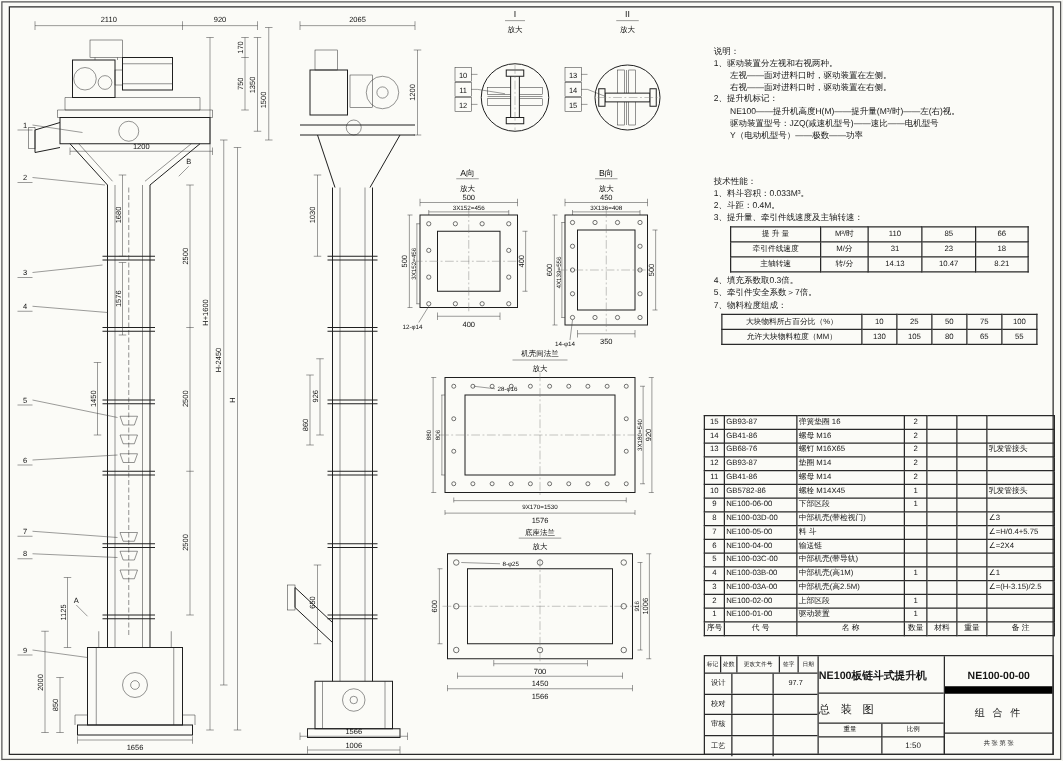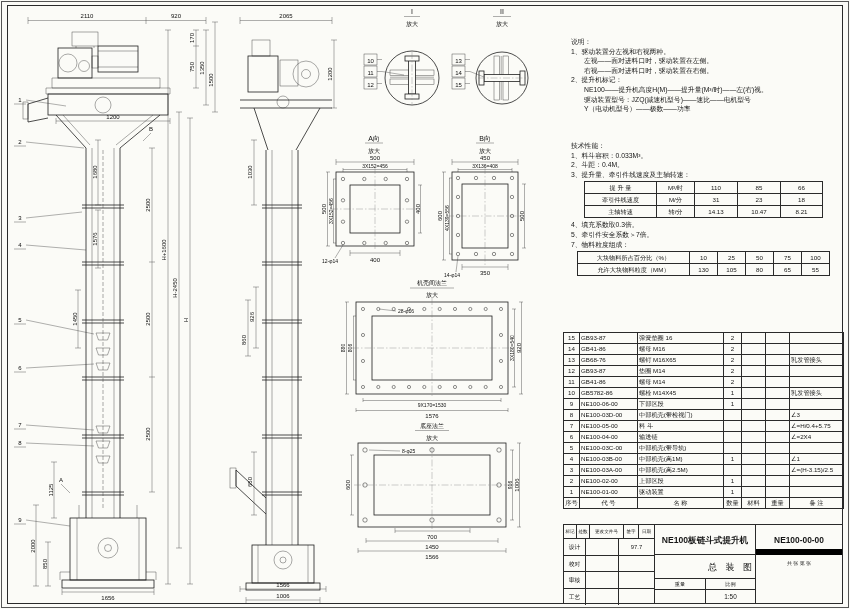--- a/index.html
+++ b/index.html
@@ -36,22 +36,22 @@
   .tb-rev span{display:block;border-right:1px solid #2a2a2a;font-size:4.6px;line-height:13px;text-align:center;overflow:hidden;white-space:nowrap}
   .tb-rev span:nth-child(1){width:13px}.tb-rev span:nth-child(2){width:13px}
   .tb-rev span:nth-child(3){width:34px}.tb-rev span:nth-child(4){width:15px}
   .tb-rev span:nth-child(5){width:15px;border-right:none}
   .tb-sig{display:flex;height:16.5px;border-bottom:1px solid #2a2a2a}
   .tb-sig:last-child{border-bottom:none}
   .tb-sig span{display:block;border-right:1px solid #2a2a2a;font-size:5.8px;line-height:16px;text-align:center;overflow:hidden}
   .tb-sig span:nth-child(1){width:22px}.tb-sig span:nth-child(2){width:33px}
   .tb-sig span:nth-child(3){width:35px;border-right:none}
   .tb-m{width:102px;border-left:1px solid #2a2a2a;border-right:1px solid #2a2a2a;display:flex;flex-direction:column}
-  .tb-title1{height:30px;line-height:30px;text-align:center;font-size:8.6px;font-weight:bold;border-bottom:1px solid #2a2a2a;overflow:hidden;white-space:nowrap}
-  .tb-title2{height:24px;line-height:24px;text-align:right;font-size:9px;letter-spacing:3px;border-bottom:1px solid #2a2a2a}
+  .tb-title1{height:30px;line-height:30px;text-align:left;font-size:8.6px;font-weight:bold;border-bottom:1px solid #2a2a2a;overflow:hidden;white-space:nowrap}
+  .tb-title2{height:24px;line-height:24px;text-align:left;font-size:9px;letter-spacing:3px;border-bottom:1px solid #2a2a2a}
   .tb-mini{flex:1;display:grid;grid-template-columns:51px 50px;grid-template-rows:11px 1fr}
   .tb-mini span{border-right:1px solid #2a2a2a;border-bottom:1px solid #2a2a2a;font-size:5.2px;text-align:center;line-height:11px;overflow:hidden}
   .tb-mini span.val{font-size:6.4px;line-height:13px;border-bottom:none}
   .tb-r{width:88px;display:flex;flex-direction:column}
   .tb-no{height:30px;line-height:30px;text-align:center;font-size:8.4px;font-weight:bold;border-bottom:6px solid #000000;white-space:nowrap;overflow:hidden}
   .tb-type{height:32px;line-height:32px;text-align:center;font-size:8px;letter-spacing:2px;border-bottom:1px solid #2a2a2a}
   .tb-sheet{flex:1;text-align:center;font-size:5px;line-height:16px;overflow:hidden}
 </style>
 </head>
 <body>
@@ -726,20 +726,21 @@
         <div class="tb-title2">总 装 图</div>
         <div class="tb-mini">
           <span>重量</span>
           <span>比例</span>
           <span class="val"></span>
           <span class="val">1:50</span>
         </div>
       </div>
       <div class="tb-r">
         <div class="tb-no">NE100-00-00</div>
+        <div class="tb-type">组 合 件</div>
         <div class="tb-sheet">共 张 第 张</div>
       </div>
     </div>
   </div>
 
   <div class="frame-out"></div>
   <div class="frame-in"></div>
 </div>
 
 </body></html>

